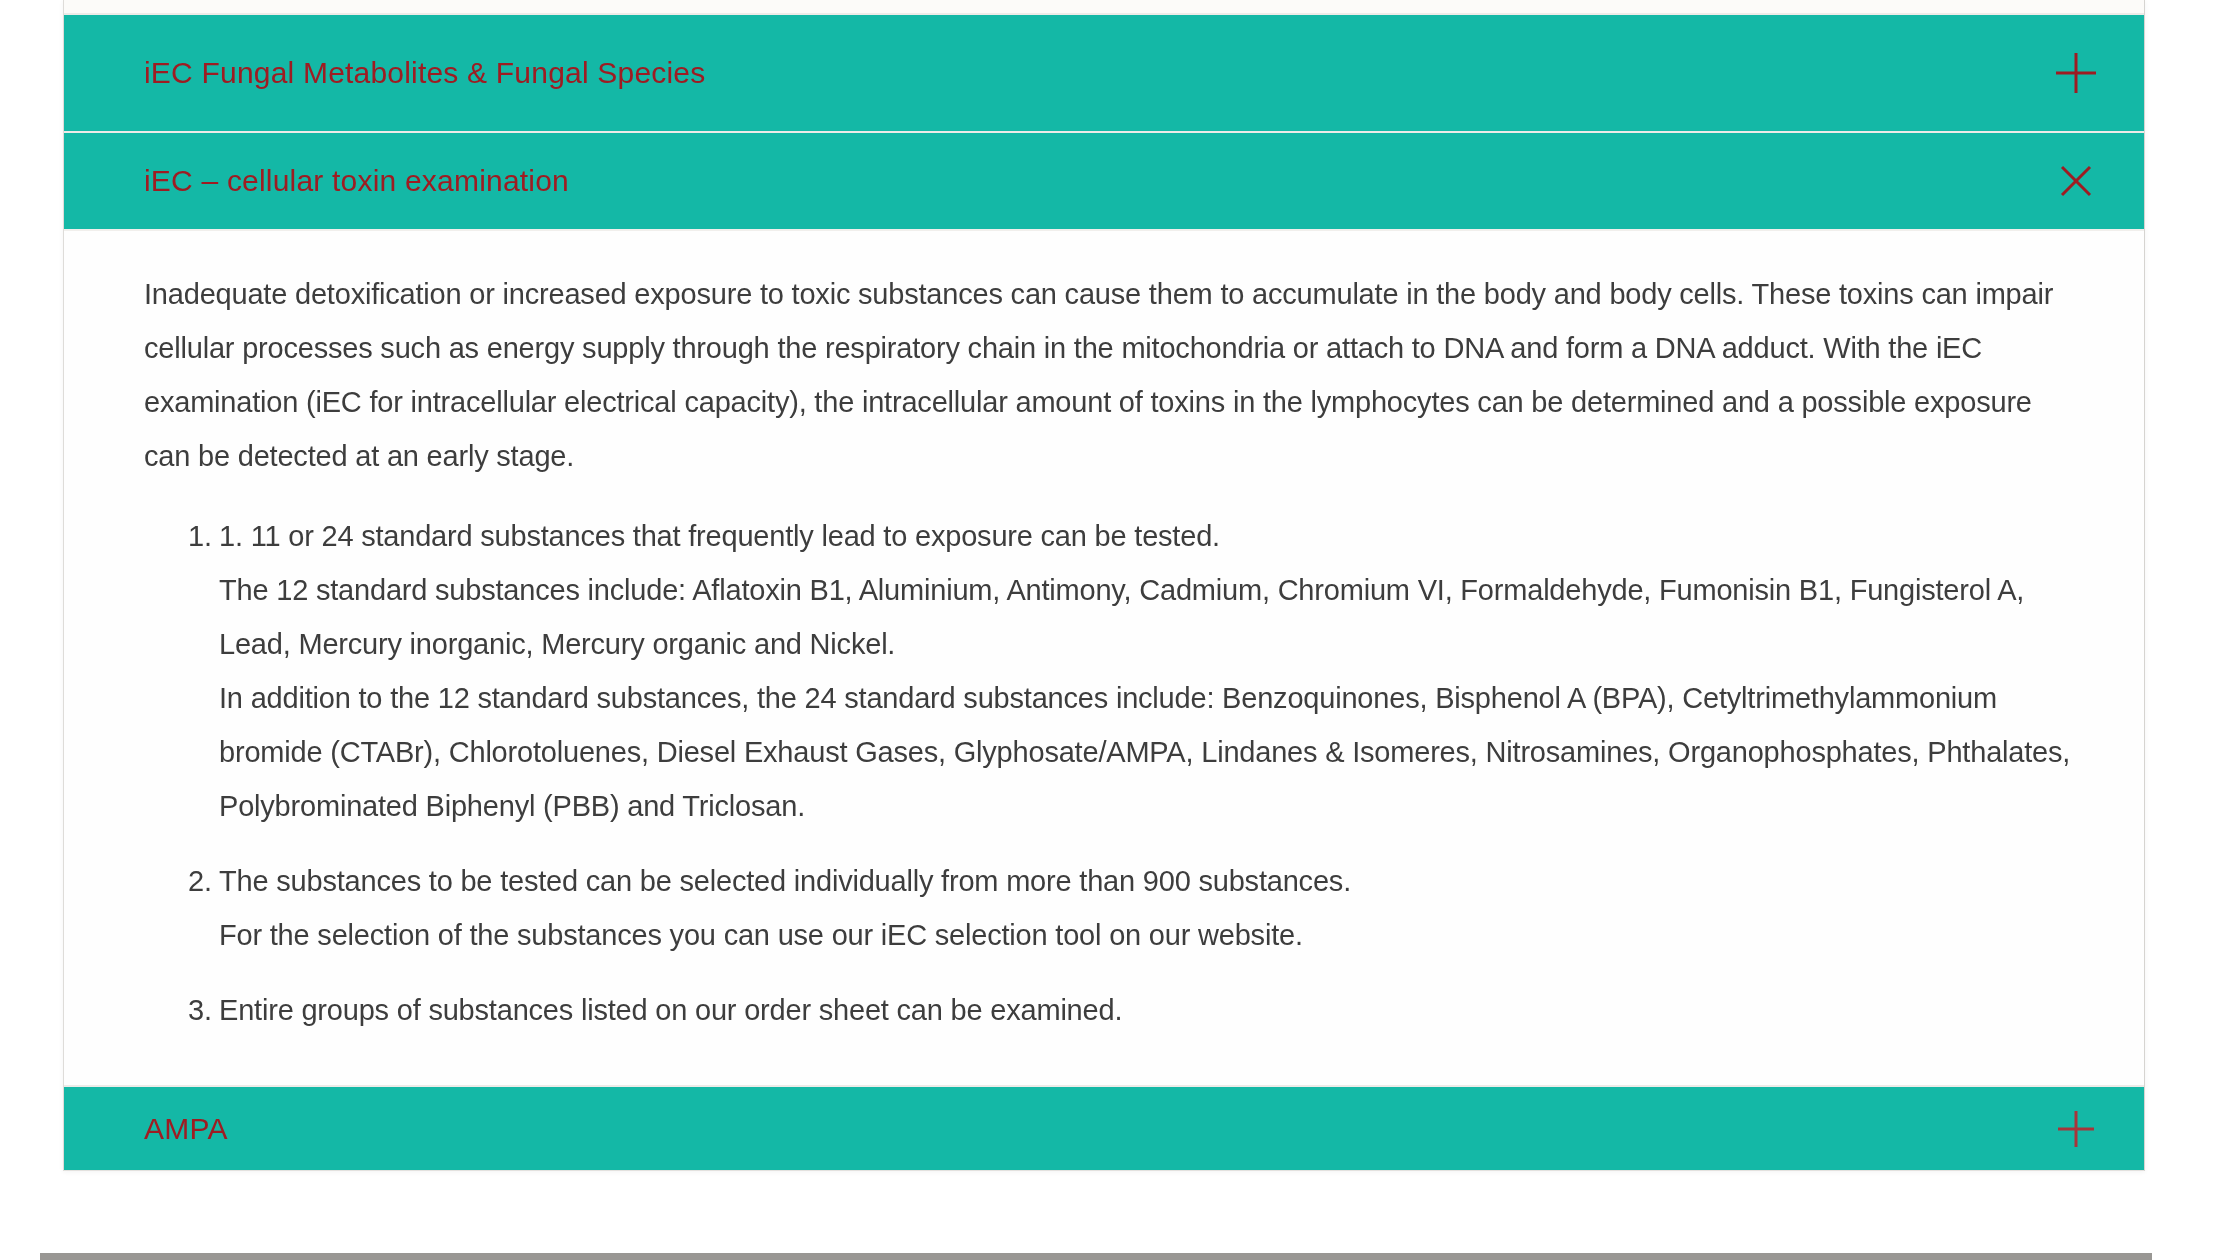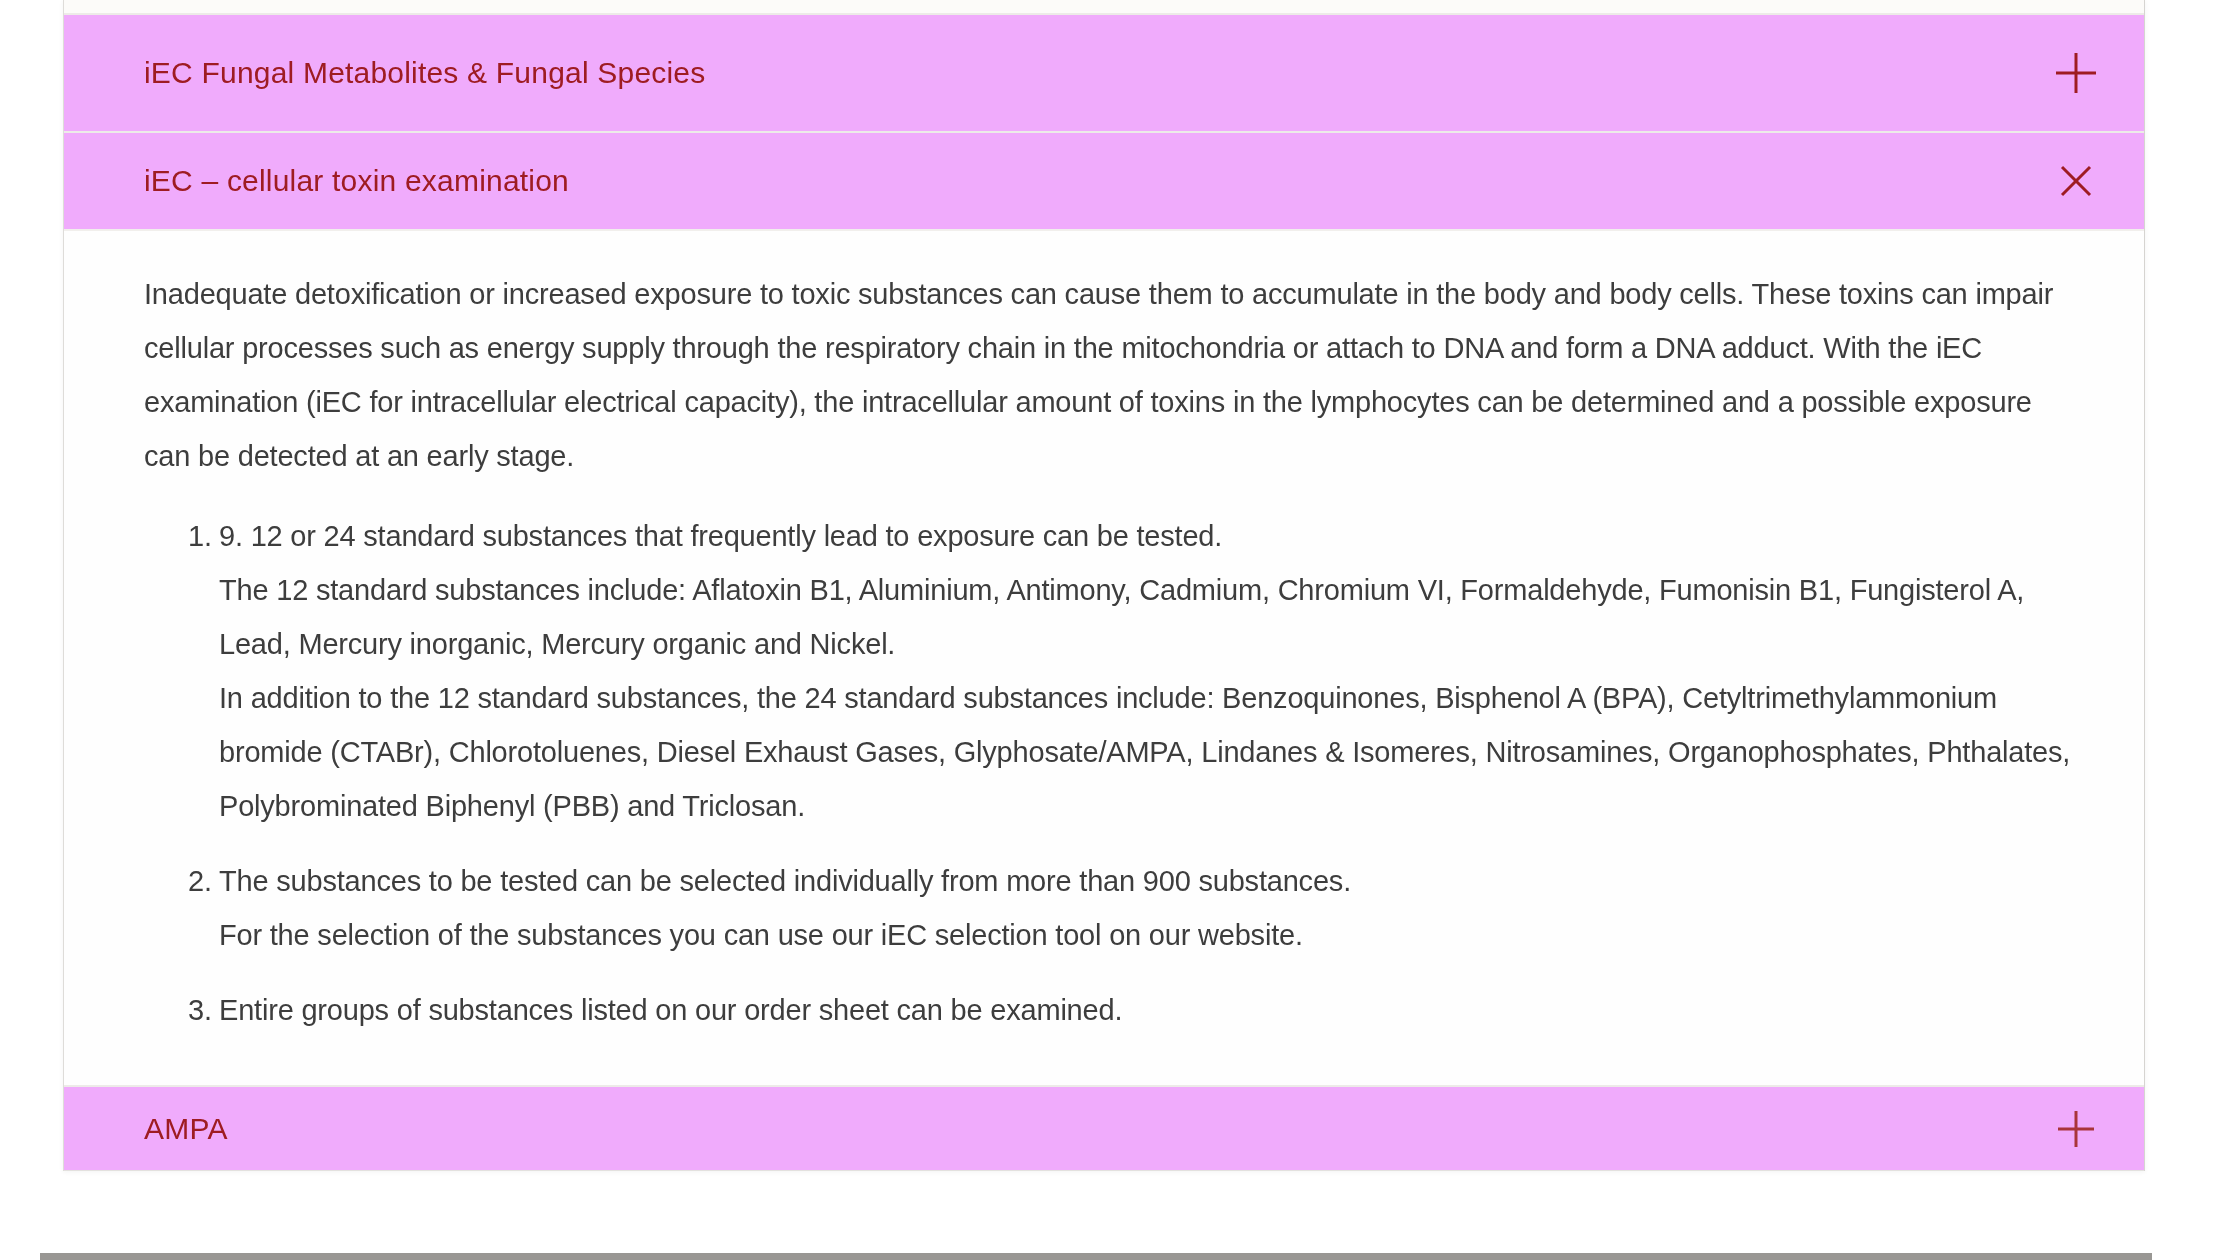--- a/index.html
+++ b/index.html
@@ -22,21 +22,21 @@
   .acc-remnant {
     height: 15px;
     background: #fcfbf9;
     border-bottom: 2px solid #edebe8;
   }
   .acc-header {
     position: relative;
     display: flex;
     align-items: center;
     justify-content: space-between;
-    background: #f0abfc;
+    background: #14b8a6;
     padding: 0 38px 0 80px;
     cursor: pointer;
   }
   .acc-header.h1 { height: 118px; border-bottom: 2px solid #edebe8; }
   .acc-header.h2 { height: 98px;  border-bottom: 2px solid #f1efec; }
   .acc-header.h3 { height: 86px;  border-top: 2px solid #edebe8; border-bottom: 1px solid #e3e1de; }
   .acc-title {
     font-size: 30px;
     color: #9e1c22;
     letter-spacing: 0.2px;
@@ -92,21 +92,21 @@
 
   <div class="acc-panel">
     <div class="para">
       <div>Inadequate detoxification or increased exposure to toxic substances can cause them to accumulate in the body and body cells. These toxins can impair cellular processes such as energy supply through the respiratory chain in the mitochondria or attach to DNA and form a DNA adduct. With the iEC examination (iEC for intracellular electrical capacity), the intracellular amount of toxins in the lymphocytes can be determined and a possible exposure can be detected at an early stage.</div>
     </div>
 
     <div class="olist">
 
       <div class="oitem">
         <span class="omark">1.</span>
-        <div>9. 12 or 24 standard substances that frequently lead to exposure can be tested.</div>
+        <div>1. 11 or 24 standard substances that frequently lead to exposure can be tested.</div>
         <div>The 12 standard substances include: Aflatoxin B1, Aluminium, Antimony, Cadmium, Chromium VI, Formaldehyde, Fumonisin B1, Fungisterol A, Lead, Mercury inorganic, Mercury organic and Nickel.</div>
         <div>In addition to the 12 standard substances, the 24 standard substances include: Benzoquinones, Bisphenol A (BPA), Cetyltrimethylammonium bromide (CTABr), Chlorotoluenes, Diesel Exhaust Gases, Glyphosate/AMPA, Lindanes &amp; Isomeres, Nitrosamines, Organophosphates, Phthalates, Polybrominated Biphenyl (PBB) and Triclosan.</div>
       </div>
 
       <div class="oitem">
         <span class="omark">2.</span>
         <div>The substances to be tested can be selected individually from more than 900 substances.</div>
         <div>For the selection of the substances you can use our iEC selection tool on our website.</div>
       </div>
 

